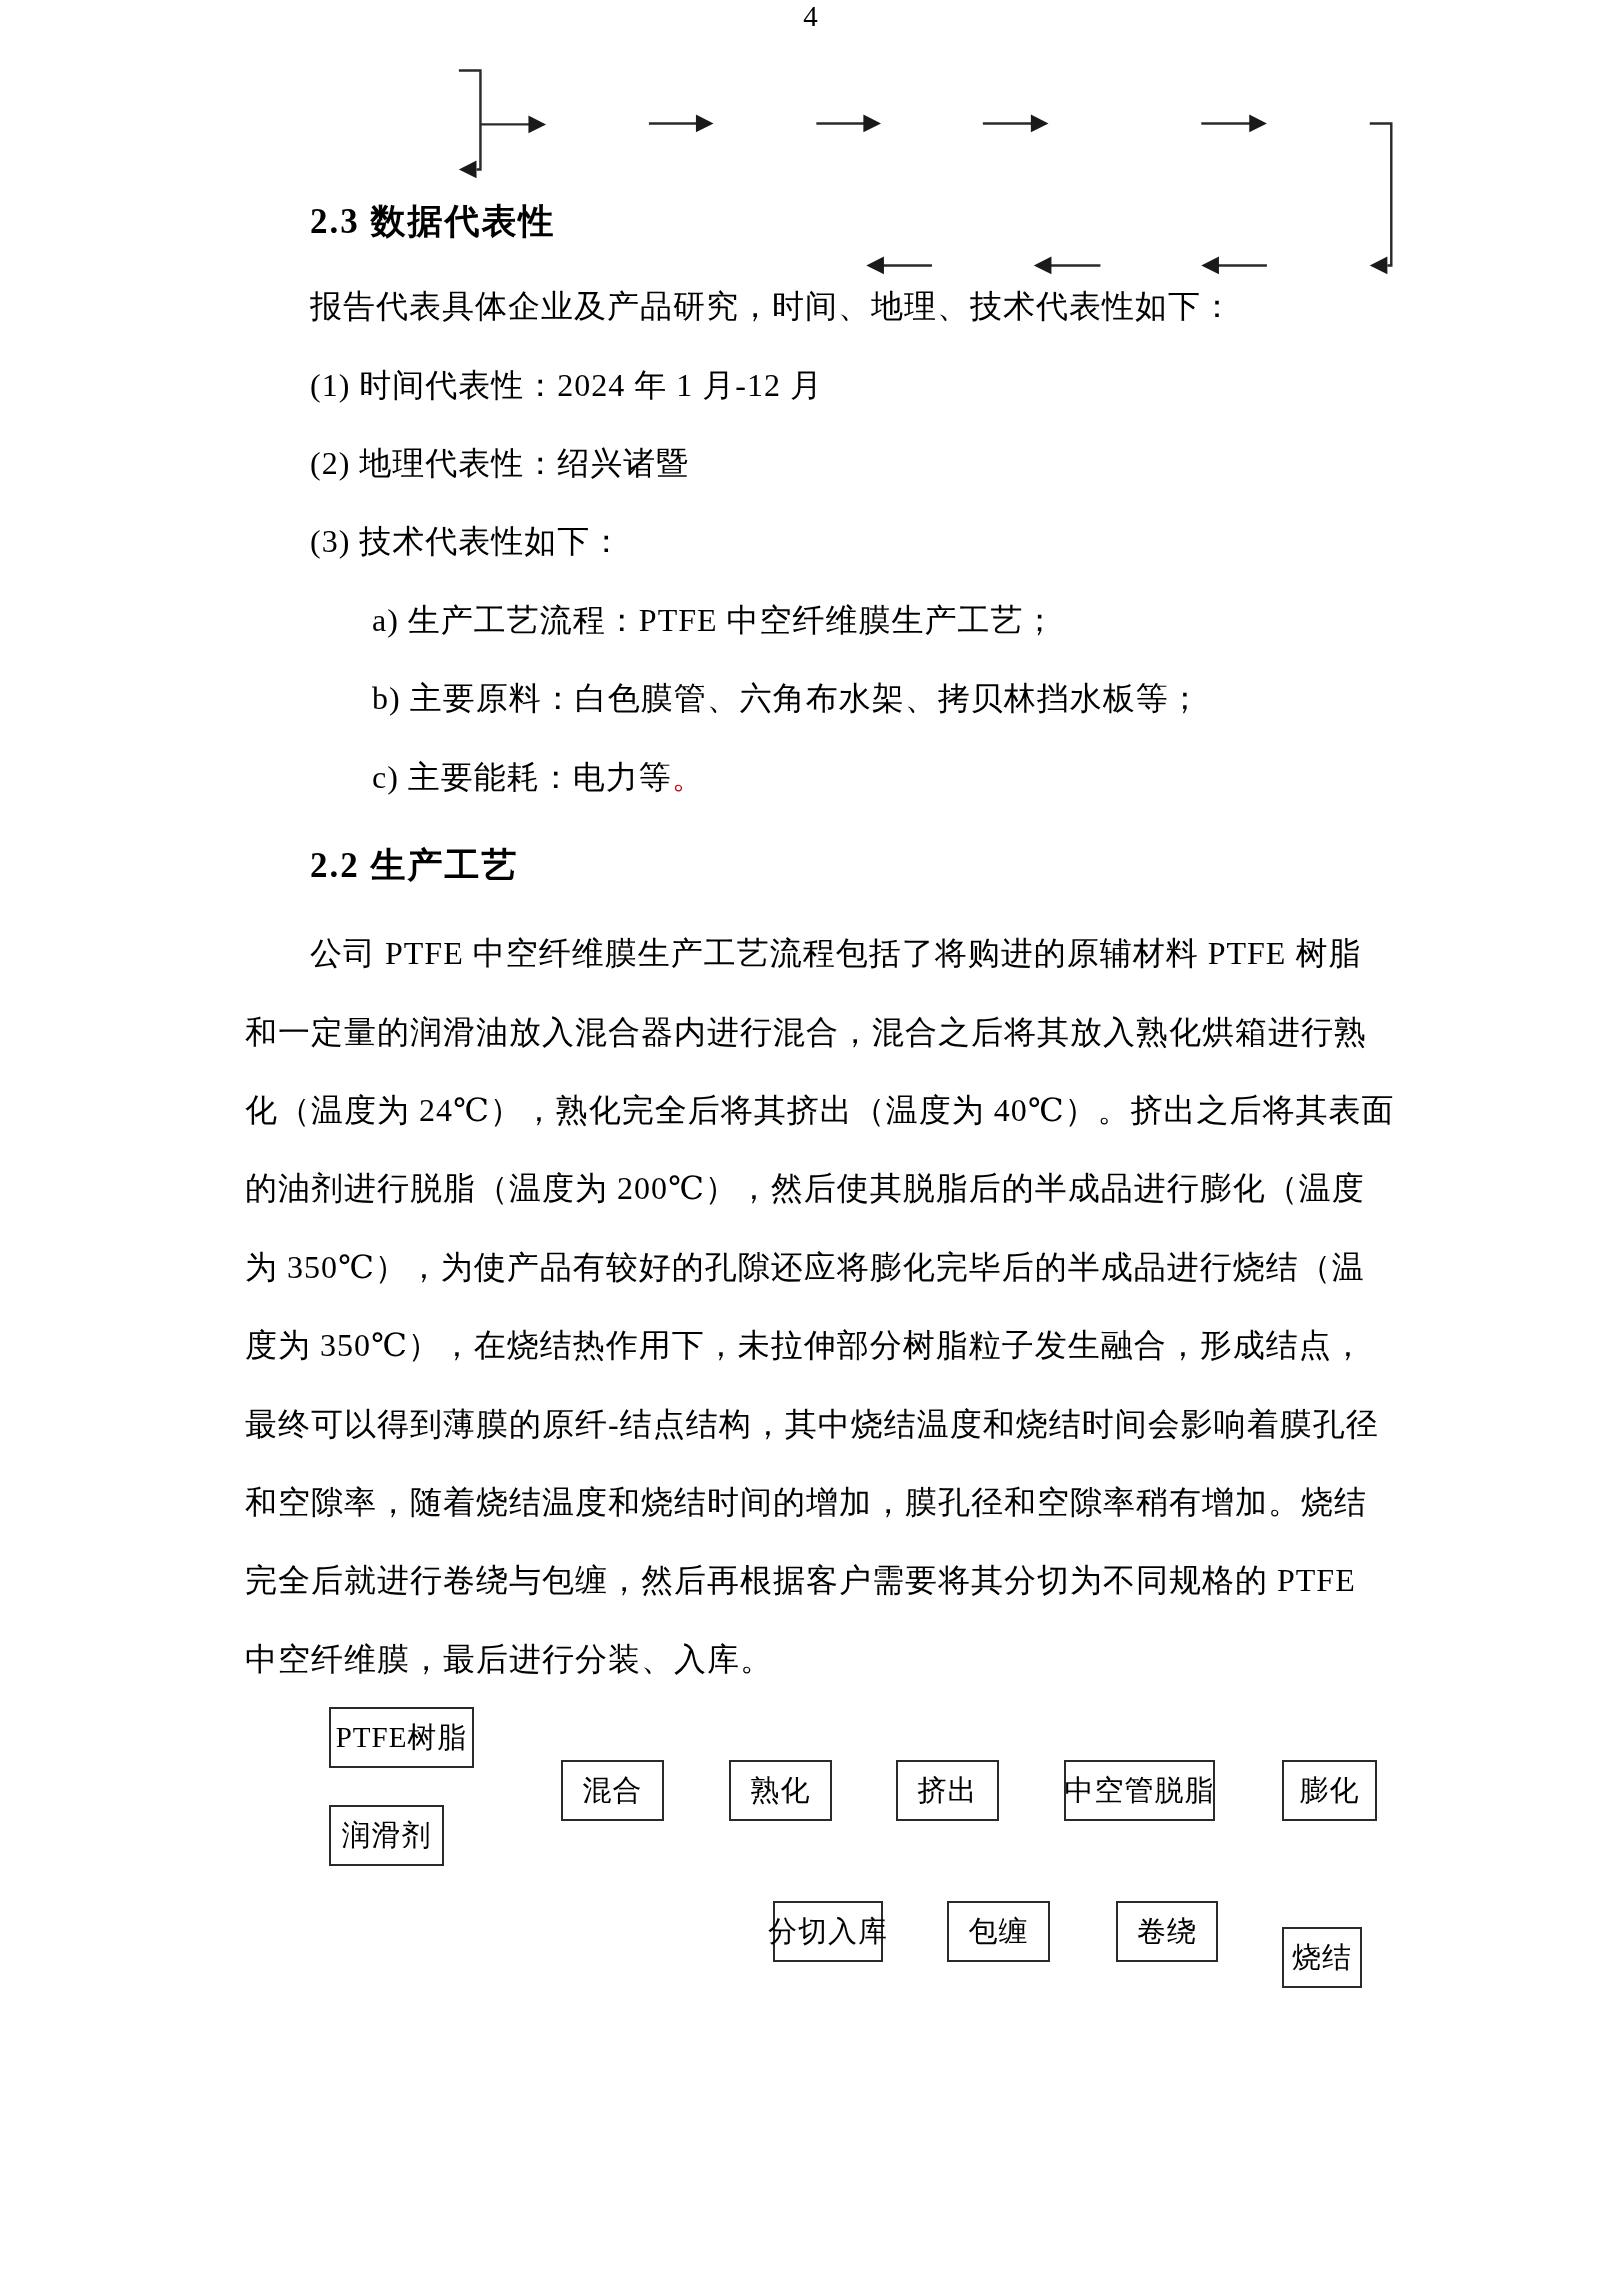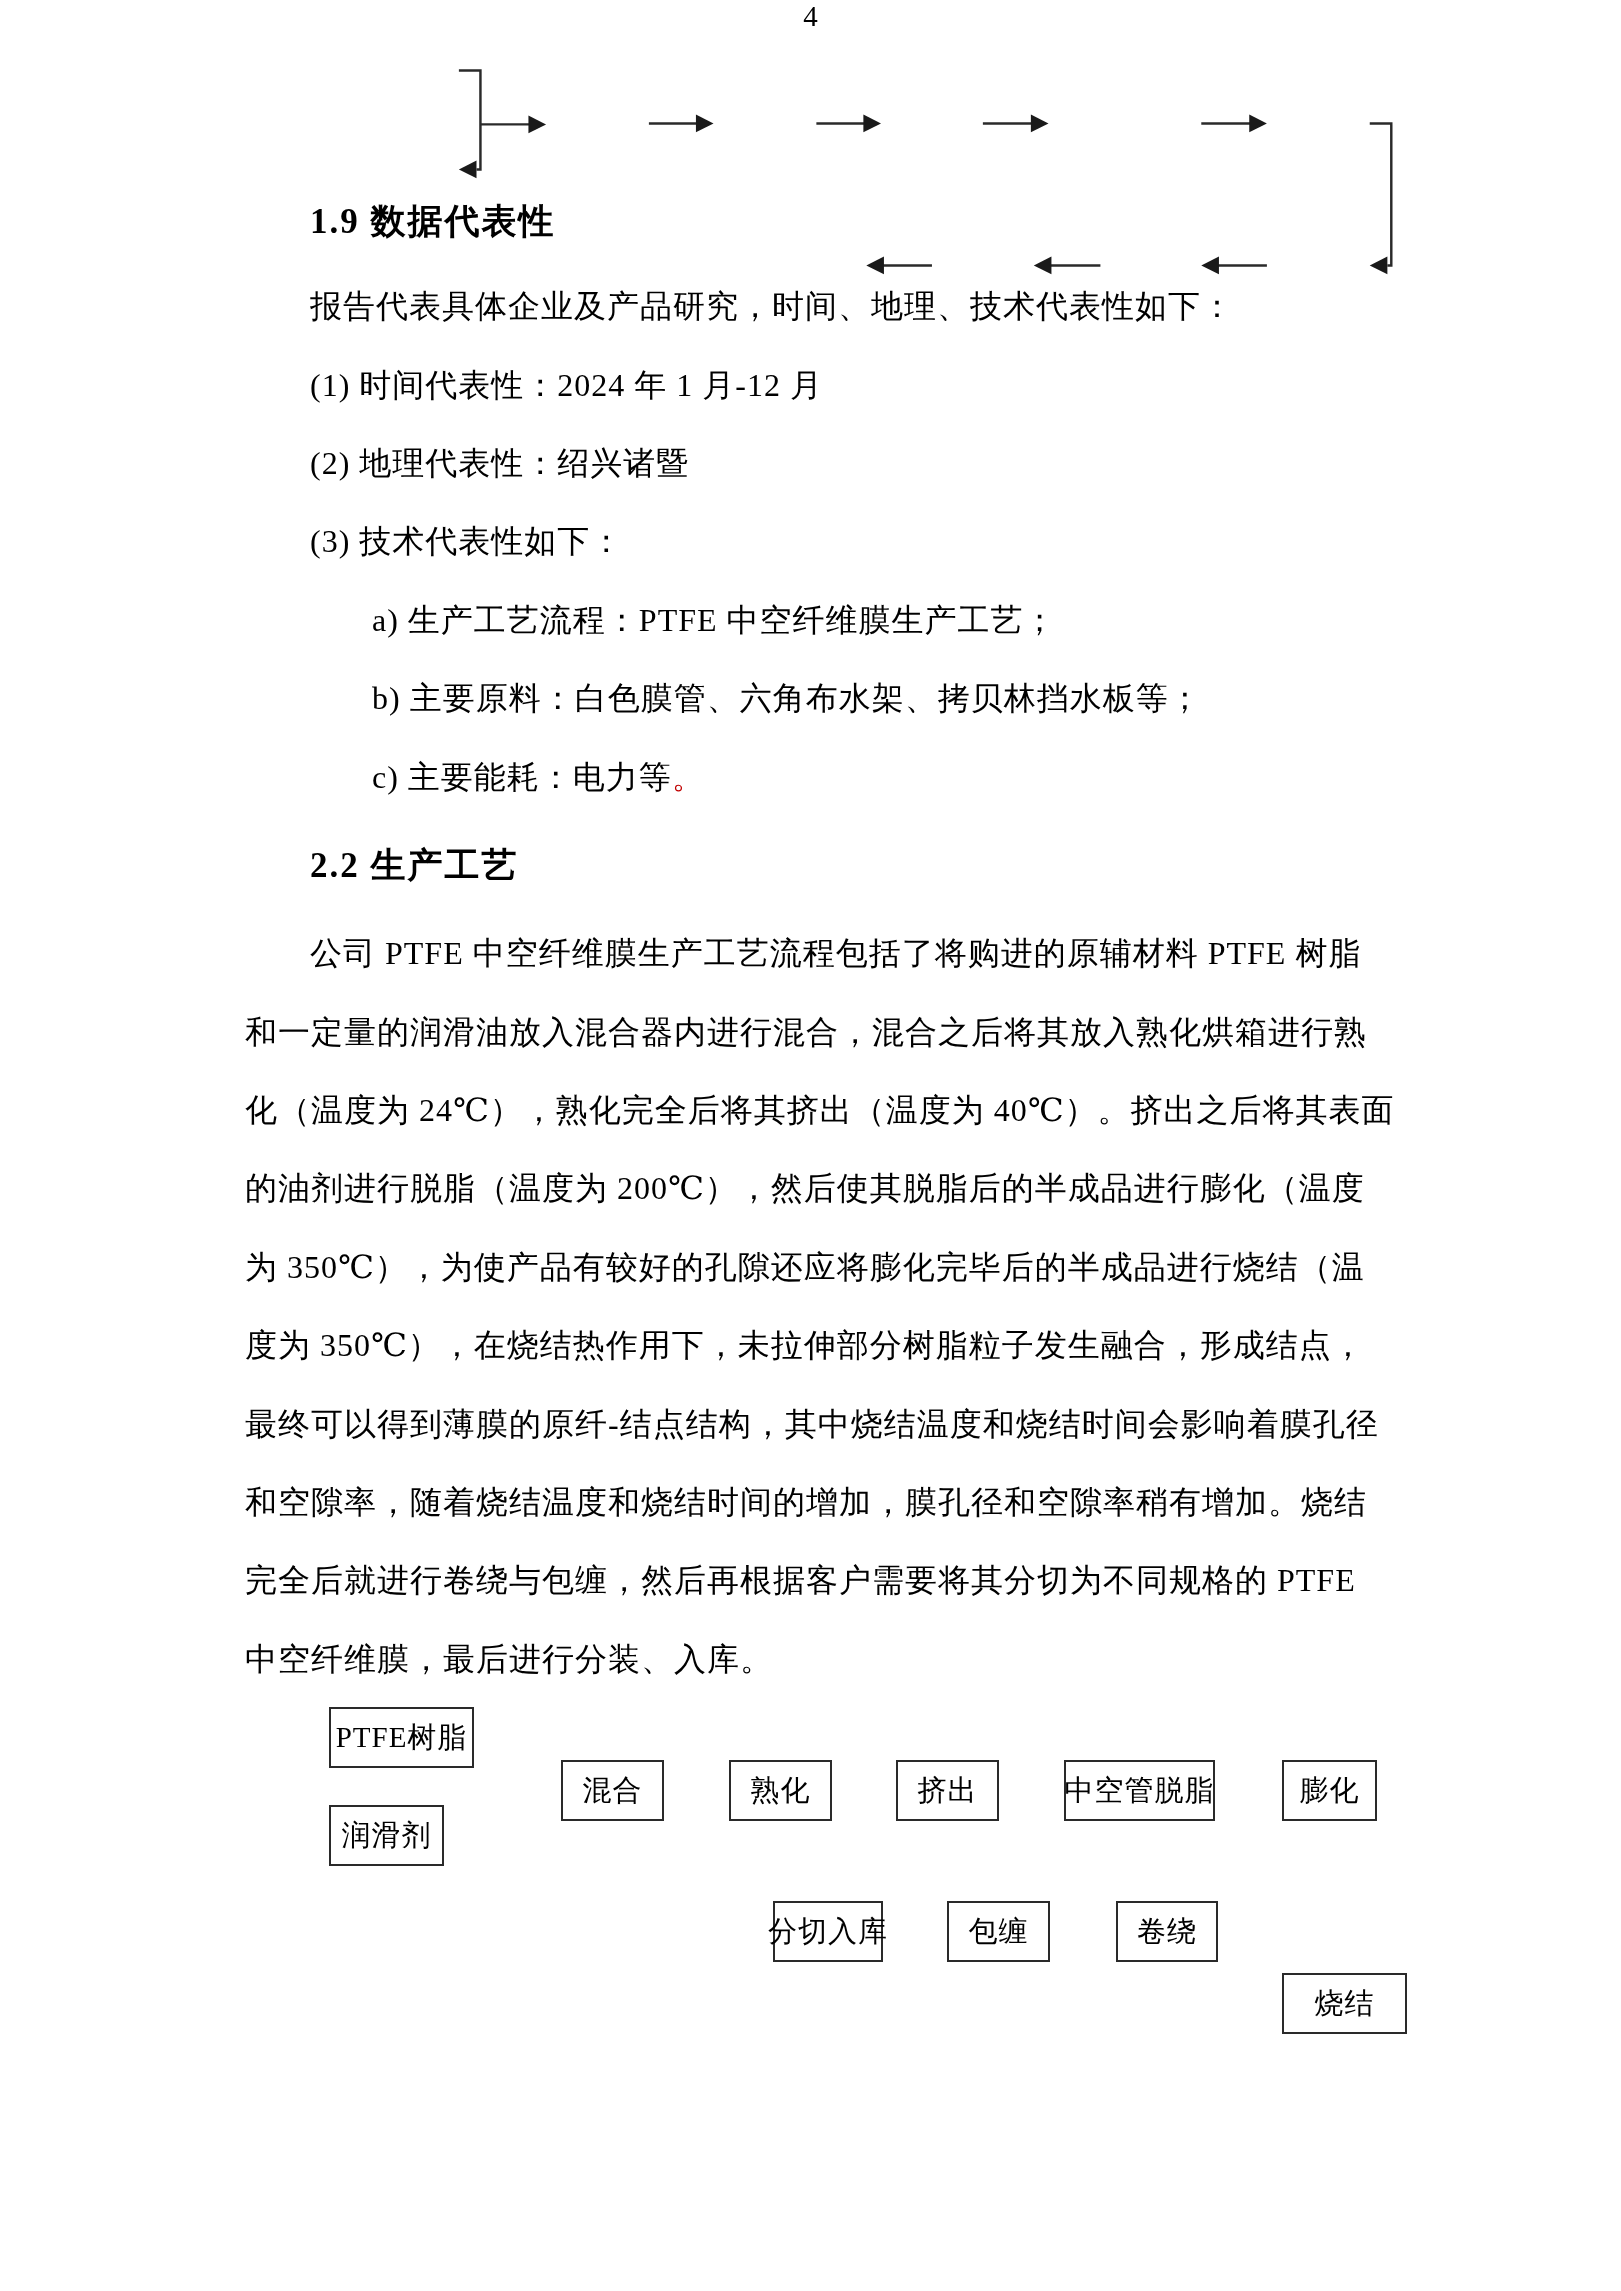--- a/index.html
+++ b/index.html
@@ -48,21 +48,21 @@
     text-align:center;
     font-size:29px;
   }
   .red-period { color:#c00000; }
 </style>
 </head>
 <body>
 
 <div class="page">
 
-  <div class="tline heading" style="left:310px; top:200px;">1.9 数据代表性</div>
+  <div class="tline heading" style="left:310px; top:200px;">2.3 数据代表性</div>
 
   <div class="tline" style="left:310px; top:285px;">报告代表具体企业及产品研究，时间、地理、技术代表性如下：</div>
 
   <div class="tline" style="left:310px; top:364px;">(1) 时间代表性：2024 年 1 月-12 月</div>
   <div class="tline" style="left:310px; top:442px;">(2) 地理代表性：绍兴诸暨</div>
   <div class="tline" style="left:310px; top:520px;">(3) 技术代表性如下：</div>
 
   <div class="tline" style="left:372px; top:599px;">a) 生产工艺流程：PTFE 中空纤维膜生产工艺；</div>
   <div class="tline" style="left:372px; top:677px;">b) 主要原料：白色膜管、六角布水架、拷贝林挡水板等；</div>
   <div class="tline" style="left:372px; top:756px;"><span>c) 主要能耗：电力等</span><span class="red-period">。</span></div>
@@ -112,18 +112,18 @@
 
   <div class="flowbox" style="left:546px; top:1760px; width:103px; height:61px;">混合</div>
   <div class="flowbox" style="left:714px; top:1760px; width:103px; height:61px;">熟化</div>
   <div class="flowbox" style="left:881px; top:1760px; width:103px; height:61px;">挤出</div>
   <div class="flowbox" style="left:1049px; top:1760px; width:151px; height:61px;">中空管脱脂</div>
   <div class="flowbox" style="left:1267px; top:1760px; width:95px; height:61px;">膨化</div>
 
   <div class="flowbox" style="left:758px; top:1901px; width:110px; height:61px;">分切入库</div>
   <div class="flowbox" style="left:932px; top:1901px; width:103px; height:61px;">包缠</div>
   <div class="flowbox" style="left:1101px; top:1901px; width:102px; height:61px;">卷绕</div>
-  <div class="flowbox" style="left:1267px; top:1973px; width:125px; height:61px;">烧结</div>
+  <div class="flowbox" style="left:1267px; top:1927px; width:80px; height:61px;">烧结</div>
 
   <div class="pagenum">4</div>
 
 </div>
 
 
 </body></html>

